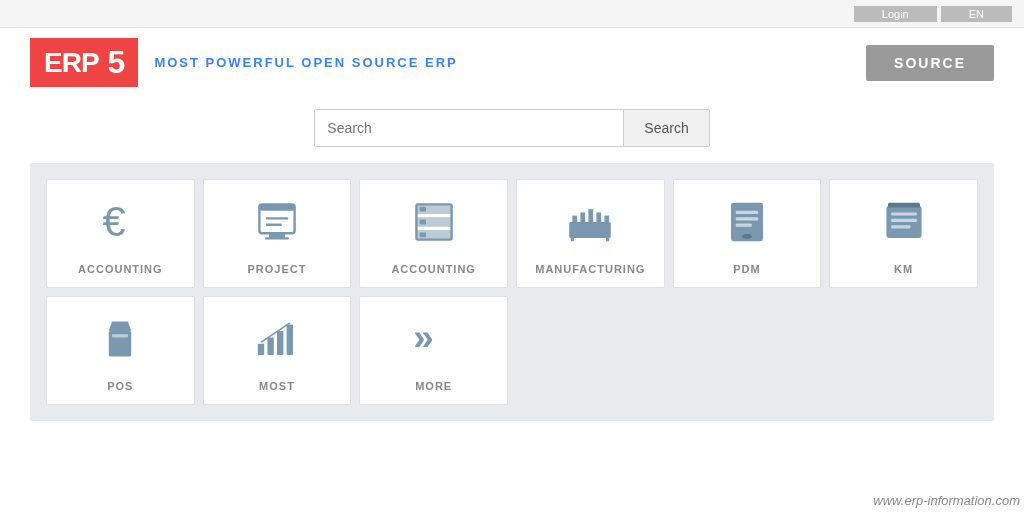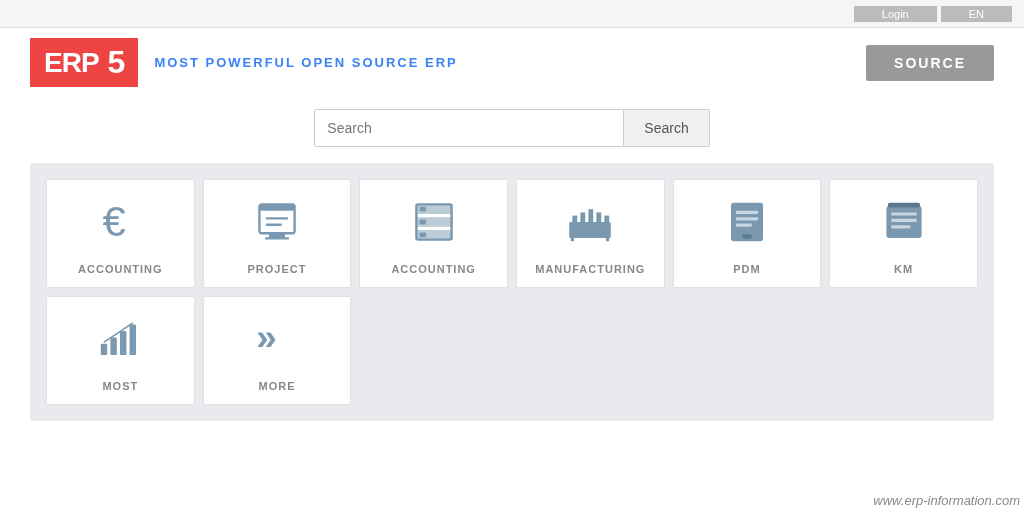--- a/index.html
+++ b/index.html
@@ -253,20 +253,28 @@
       <rect x="8" y="10" width="44" height="40" rx="3" fill="#7a99b0"></rect>
       <rect x="14" y="18" width="32" height="4" rx="1" fill="#fff" opacity="0.6"></rect>
       <rect x="14" y="26" width="32" height="4" rx="1" fill="#fff" opacity="0.6"></rect>
       <rect x="14" y="34" width="24" height="4" rx="1" fill="#fff" opacity="0.6"></rect>
       <rect x="10" y="6" width="40" height="6" rx="2" fill="#5a7990"></rect>
     </svg></div>
         <div class="module-label">KM</div>
       </div>
       <div class="module-card">
         <div class="module-icon"><svg class="icon-svg" viewBox="0 0 60 60" xmlns="http://www.w3.org/2000/svg">
+      <path d="M20 8 L40 8 L44 20 L16 20 Z" fill="#7a99b0"></path>
+      <rect x="16" y="20" width="28" height="32" rx="2" fill="#7a99b0"></rect>
+      <rect x="20" y="24" width="20" height="4" rx="1" fill="#fff" opacity="0.5"></rect>
+    </svg></div>
+        <div class="module-label">POS</div>
+      </div>
+      <div class="module-card">
+        <div class="module-icon"><svg class="icon-svg" viewBox="0 0 60 60" xmlns="http://www.w3.org/2000/svg">
       <rect x="6" y="36" width="8" height="14" rx="1" fill="#7a99b0"></rect>
       <rect x="18" y="28" width="8" height="22" rx="1" fill="#7a99b0"></rect>
       <rect x="30" y="20" width="8" height="30" rx="1" fill="#7a99b0"></rect>
       <rect x="42" y="12" width="8" height="38" rx="1" fill="#7a99b0"></rect>
       <polyline points="10,34 22,26 34,18 46,10" fill="none" stroke="#7a99b0" stroke-width="2"></polyline>
     </svg></div>
         <div class="module-label">MOST</div>
       </div>
       <div class="module-card">
         <div class="module-icon"><svg class="icon-svg" viewBox="0 0 60 60" xmlns="http://www.w3.org/2000/svg">

